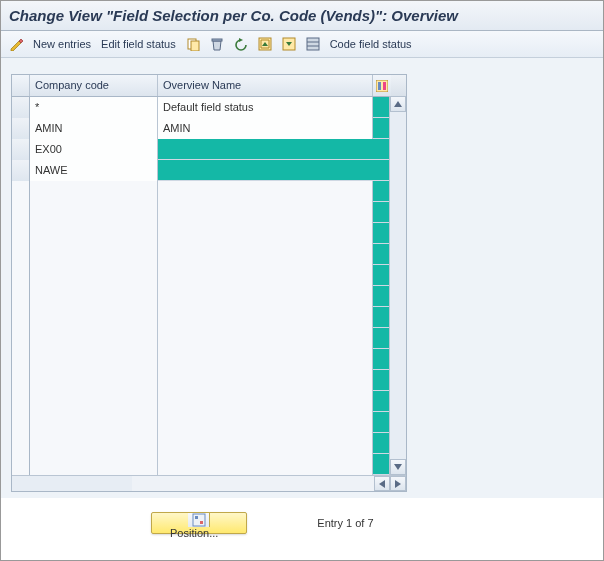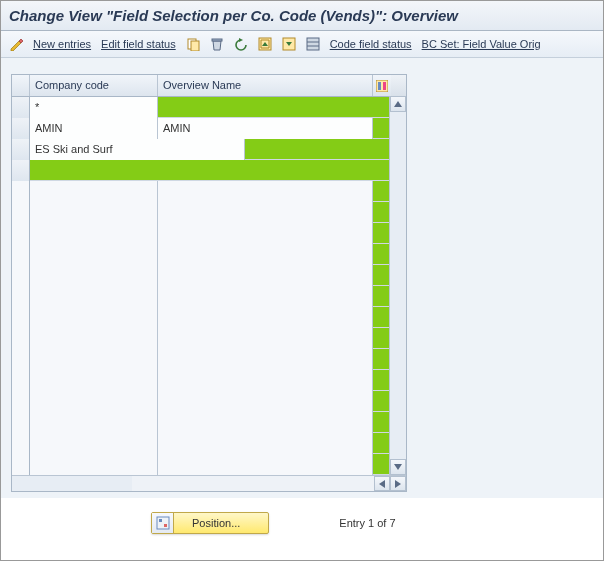--- a/index.html
+++ b/index.html
@@ -30,37 +30,36 @@
     gap: 6px;
     padding: 4px 6px;
     background: linear-gradient(#f5f8fc, #e6edf5);
     border-bottom: 1px solid #c4cfdb;
     color: #2a3a55;
     white-space: nowrap;
   }
   .toolbar .txtlink {
     cursor: pointer;
     padding: 0 2px;
-    text-decoration: underline;
   }
   .toolbar svg { display: block; }
   .ico-btn {
     width: 18px; height: 18px;
     display: flex; align-items: center; justify-content: center;
     cursor: pointer;
   }
   .content-area {
     background: #eef3f8;
     padding: 16px 10px 10px 10px;
     height: 440px;
     position: relative;
   }
   .table-wrap {
     width: 396px;
-    background: #84cc16;
+    background: #14b8a6;
     border: 1px solid #a9b7c7;
     position: relative;
   }
   .thead {
     display: flex;
     background: linear-gradient(#eef2f7, #d9e1ea);
     border-bottom: 1px solid #a9b7c7;
   }
   .th, .td {
     border-right: 1px solid #b9c5d3;
@@ -122,20 +121,21 @@
     color:#333;
   }
   .pos-btn {
     display:flex; align-items:center;
     background: linear-gradient(#fff7c8,#ffe96f);
     border:1px solid #c0a84a;
     border-radius:2px;
     height:22px;
     cursor:pointer;
     box-shadow: 0 1px 2px rgba(0,0,0,0.15);
+    flex-direction: column;
   }
   .pos-btn .pico {
     width:22px;height:20px;
     background:linear-gradient(#f7f9fc,#e4eaf2);
     border-right:1px solid #c0a84a;
     display:flex;align-items:center;justify-content:center;
   }
   .pos-btn .plabel {
     padding: 0 28px 0 18px;
   }
@@ -202,21 +202,20 @@
   </span>
   <span class="ico-btn">
     <svg width="14" height="14">
         <rect x="1" y="1" width="12" height="12" fill="#cfd8e3" stroke="#5a6b85"></rect>
         <line x1="1" y1="5" x2="13" y2="5" stroke="#5a6b85"></line>
         <line x1="1" y1="9" x2="13" y2="9" stroke="#5a6b85"></line>
       </svg>
   </span>
 
   <span class="txtlink">Code field status</span>
-  <span class="txtlink">BC Set: Field Value Orig</span>
 </div>
 
 <div class="content-area">
   <div class="watermark">www.TutorialKart.com</div>
 
   <div class="table-wrap">
     <div class="thead">
       <div class="th col-sel"></div>
       <div class="th col-code">Company code</div>
       <div class="th col-name">Overview Name</div>
@@ -225,32 +224,34 @@
             <rect x="0" y="0" width="12" height="12" fill="#ffe9a8" stroke="#b28a2a"></rect>
             <rect x="2" y="2" width="3" height="8" fill="#6a8bbf"></rect>
             <rect x="7" y="2" width="3" height="8" fill="#e48"></rect>
           </svg>
       </div>
     </div>
     <div class="tbody" id="tbody">
         <div class="row">
           <div class="td col-sel"></div>
           <div class="td col-code">*</div>
+          <div class="td col-name">Default field status</div>
         </div>
         <div class="row">
           <div class="td col-sel"></div>
           <div class="td col-code">AMIN</div>
           <div class="td col-name">AMIN</div>
         </div>
         <div class="row">
           <div class="td col-sel"></div>
-          <div class="td col-name">ES Ski and Surf</div>
+          <div class="td col-code">EX00</div>
         </div>
         <div class="row">
           <div class="td col-sel"></div>
+          <div class="td col-code">NAWE</div>
         </div>
         <div class="row empty">
           <div class="td col-sel"></div>
           <div class="td col-code"></div>
           <div class="td col-name"></div>
         </div>
         <div class="row empty">
           <div class="td col-sel"></div>
           <div class="td col-code"></div>
           <div class="td col-name"></div>

